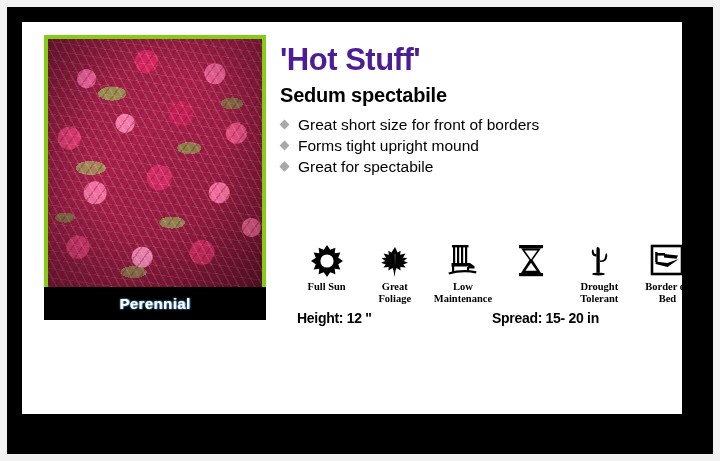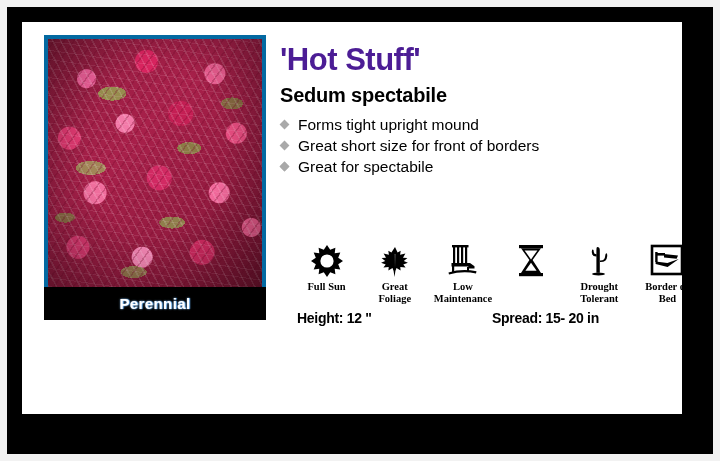--- a/index.html
+++ b/index.html
@@ -14,21 +14,21 @@
     box-sizing:border-box;
   }
   .card{
     position:absolute;left:15px;top:15px;width:660px;height:392px;
     background:#ffffff;
   }
 
   
   .photo-block{
     position:absolute;left:22px;top:13px;width:222px;height:285px;
-    background:#0369a1;
+    background:#84cc16;
     padding:4px 4px 0 4px;
     box-sizing:border-box;
   }
   .photo{
     position:relative;width:214px;height:248px;overflow:hidden;
     background:#7a1230;
   }
   .photo .base{
     position:absolute;inset:0;
     background:
@@ -95,21 +95,21 @@
     line-height:1.32;margin-bottom:1px;
   }
   .bullets li .dia{
     position:absolute;left:1px;top:6px;width:7px;height:7px;
     background:#a9a9a9;transform:rotate(45deg);
   }
 
   
   .icon-row{
     position:absolute;left:275px;top:212px;width:400px;
-    display:flex;gap:9px;justify-content:flex-end;
+    display:flex;gap:9px;
   }
   .icon-cell{width:67px;text-align:center;}
   .icon-art{height:44px;display:flex;align-items:flex-end;justify-content:center;}
   .icon-label{
     font-family:"Liberation Serif", serif;font-size:10.5px;color:#000;
     line-height:1.15;margin-top:3px;font-weight:bold;
   }
 
   
   .measure{
@@ -137,25 +137,25 @@
       </div>
     </div>
 
     <div class="content">
       <div class="cultivar">'Hot Stuff'</div>
       <div class="species">Sedum spectabile</div>
 
       <ul class="bullets">
         <li>
           <span class="dia"></span>
+          <span>Great short size for front of borders</span>
+        </li>
+        <li>
+          <span class="dia"></span>
           <span>Forms tight upright mound</span>
-        </li>
-        <li>
-          <span class="dia"></span>
-          <span>Great short size for front of borders</span>
         </li>
         <li>
           <span class="dia"></span>
         </li>
         <li>
           <span class="dia"></span>
           <span>Great for spectabile</span>
         </li>
       </ul>
     </div>

